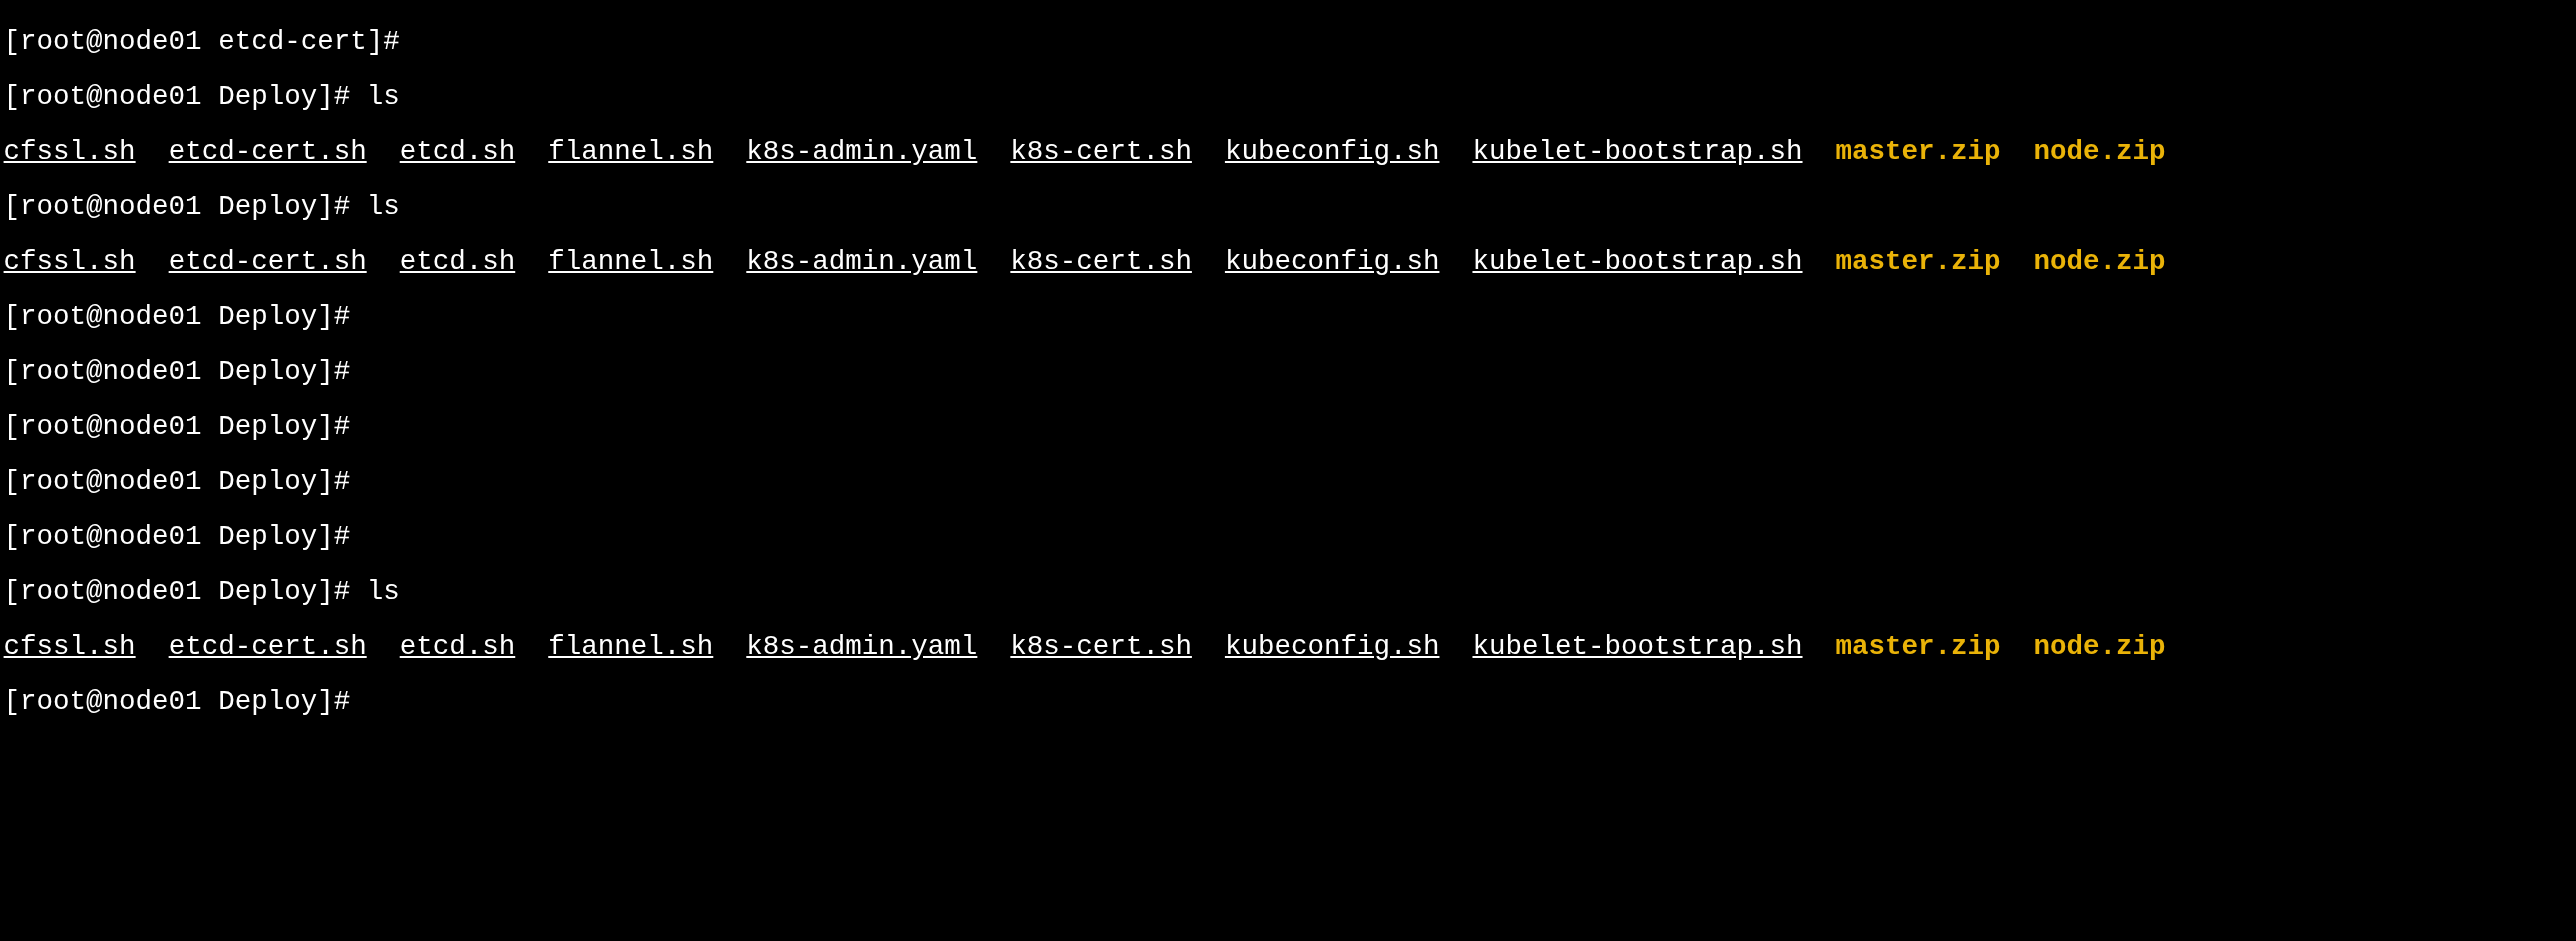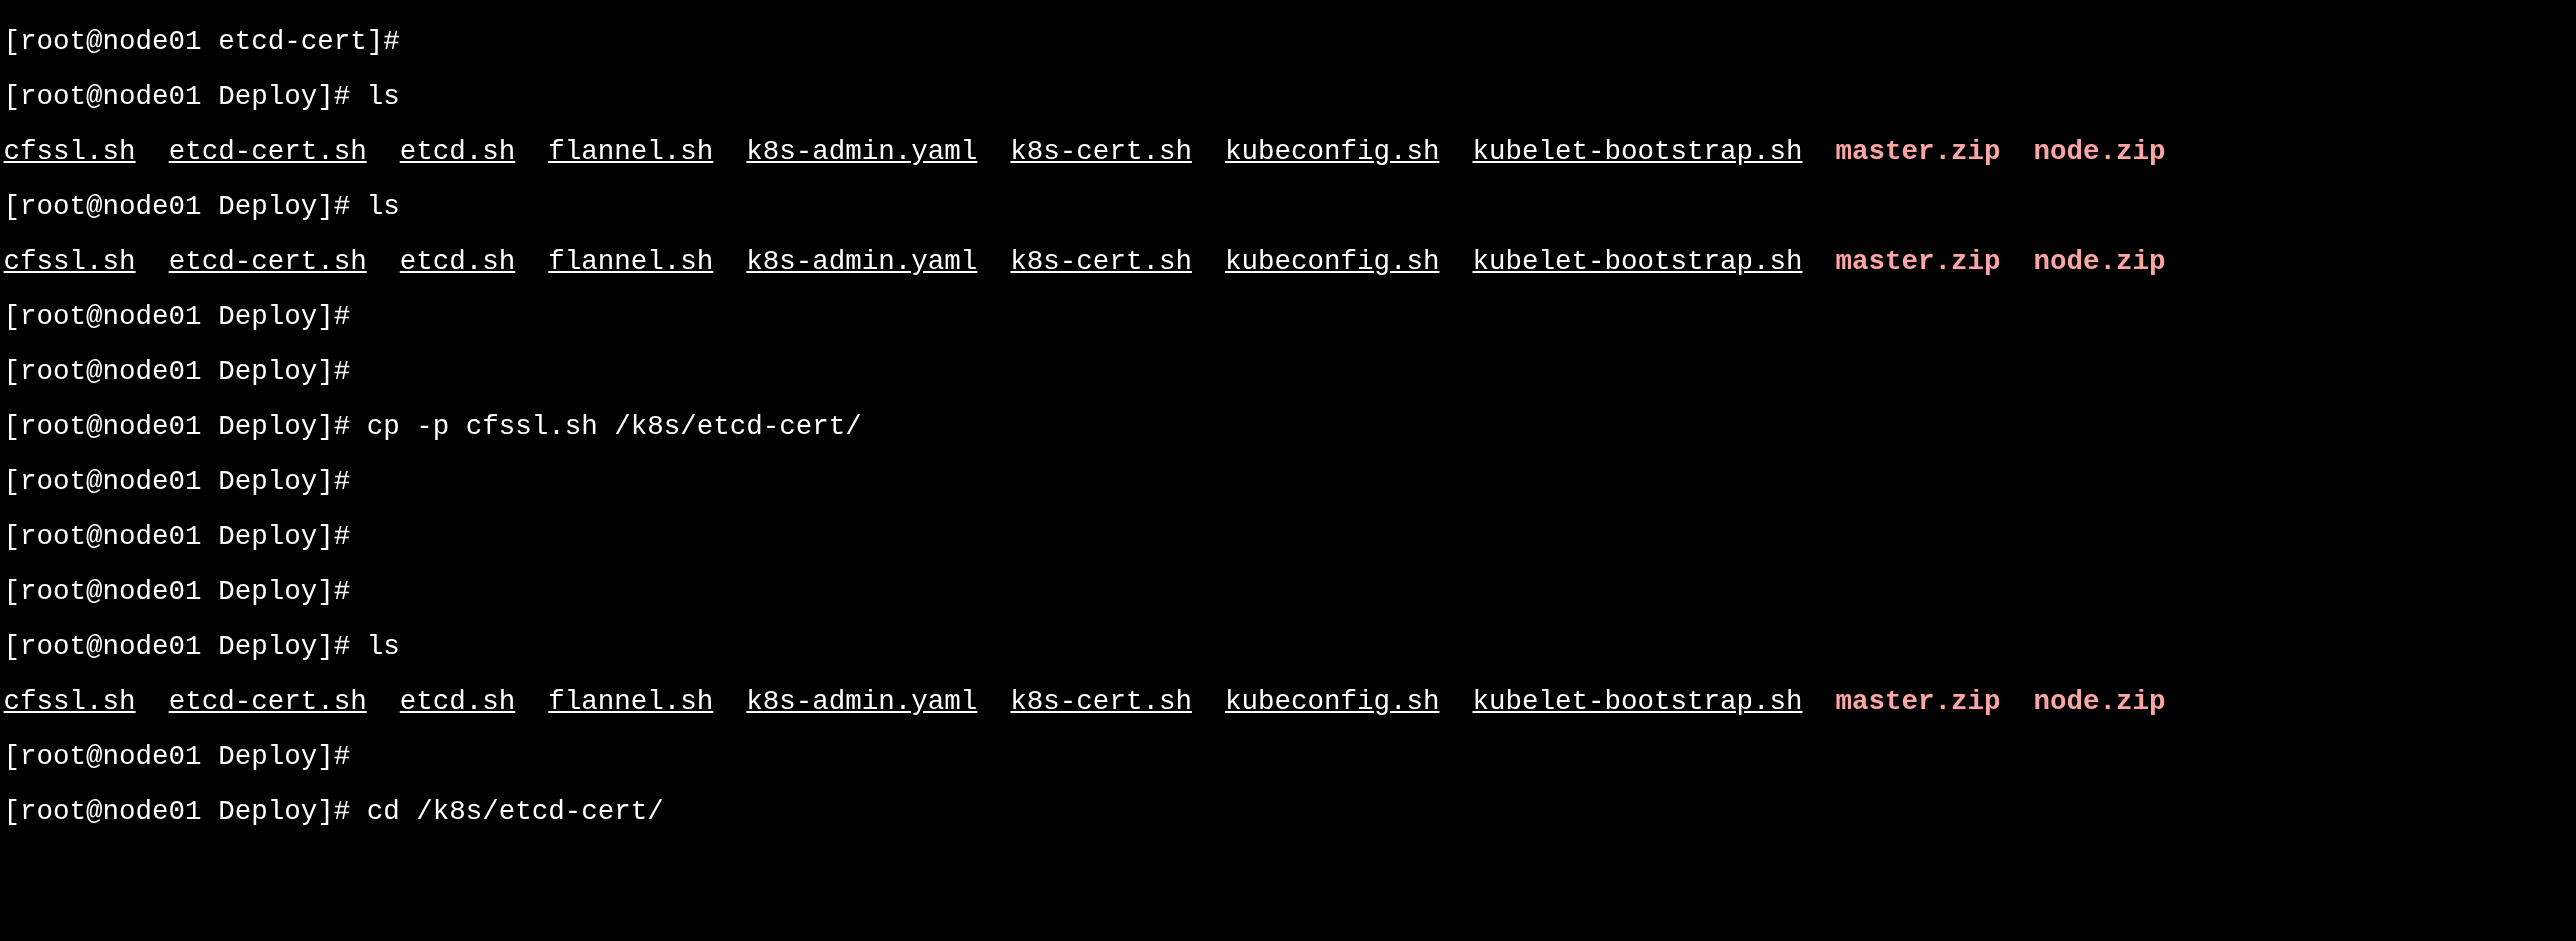--- a/index.html
+++ b/index.html
@@ -17,42 +17,40 @@
     color: #ffffff;
     background: #000000;
     padding: 0 3.6px 3.6px 3.6px;
     white-space: pre;
     letter-spacing: 0px;
   }
   .line {
     min-height: 1em;
   }
   .file-white { color: #ffffff; text-decoration: underline; }
-  .file-red   { color: #fca5a5; font-weight: bold; text-align: center; }
+  .file-red   { color: #eab308; font-weight: bold; text-align: center; }
   .sep { display: inline-block; }
 </style>
 </head>
 <body>
 
 <div class="terminal">
 <div class="line"><span>[root@node01 etcd-cert]#</span></div>
 <div class="line"><span>[root@node01 Deploy]#</span><span> ls</span></div>
 <div class="line"><span class="file-white">cfssl.sh</span><span class="sep">  </span><span class="file-white">etcd-cert.sh</span><span class="sep">  </span><span class="file-white">etcd.sh</span><span class="sep">  </span><span class="file-white">flannel.sh</span><span class="sep">  </span><span class="file-white">k8s-admin.yaml</span><span class="sep">  </span><span class="file-white">k8s-cert.sh</span><span class="sep">  </span><span class="file-white">kubeconfig.sh</span><span class="sep">  </span><span class="file-white">kubelet-bootstrap.sh</span><span class="sep">  </span><span class="file-red">master.zip</span><span class="sep">  </span><span class="file-red">node.zip</span></div>
 <div class="line"><span>[root@node01 Deploy]#</span><span> ls</span></div>
 <div class="line"><span class="file-white">cfssl.sh</span><span class="sep">  </span><span class="file-white">etcd-cert.sh</span><span class="sep">  </span><span class="file-white">etcd.sh</span><span class="sep">  </span><span class="file-white">flannel.sh</span><span class="sep">  </span><span class="file-white">k8s-admin.yaml</span><span class="sep">  </span><span class="file-white">k8s-cert.sh</span><span class="sep">  </span><span class="file-white">kubeconfig.sh</span><span class="sep">  </span><span class="file-white">kubelet-bootstrap.sh</span><span class="sep">  </span><span class="file-red">master.zip</span><span class="sep">  </span><span class="file-red">node.zip</span></div>
 <div class="line"><span>[root@node01 Deploy]#</span></div>
 <div class="line"><span>[root@node01 Deploy]#</span></div>
-<div class="line"><span>[root@node01 Deploy]#</span><span> cp -p cfssl.sh /k8s/etcd-cert/</span></div>
 <div class="line"><span>[root@node01 Deploy]#</span></div>
 <div class="line"><span>[root@node01 Deploy]#</span></div>
 <div class="line"><span>[root@node01 Deploy]#</span></div>
 <div class="line"><span>[root@node01 Deploy]#</span><span> ls</span></div>
 <div class="line"><span class="file-white">cfssl.sh</span><span class="sep">  </span><span class="file-white">etcd-cert.sh</span><span class="sep">  </span><span class="file-white">etcd.sh</span><span class="sep">  </span><span class="file-white">flannel.sh</span><span class="sep">  </span><span class="file-white">k8s-admin.yaml</span><span class="sep">  </span><span class="file-white">k8s-cert.sh</span><span class="sep">  </span><span class="file-white">kubeconfig.sh</span><span class="sep">  </span><span class="file-white">kubelet-bootstrap.sh</span><span class="sep">  </span><span class="file-red">master.zip</span><span class="sep">  </span><span class="file-red">node.zip</span></div>
 <div class="line"><span>[root@node01 Deploy]#</span></div>
-<div class="line"><span>[root@node01 Deploy]#</span><span> cd /k8s/etcd-cert/</span></div>
 
 
 
 
 
 
 
 
 </div>
 

